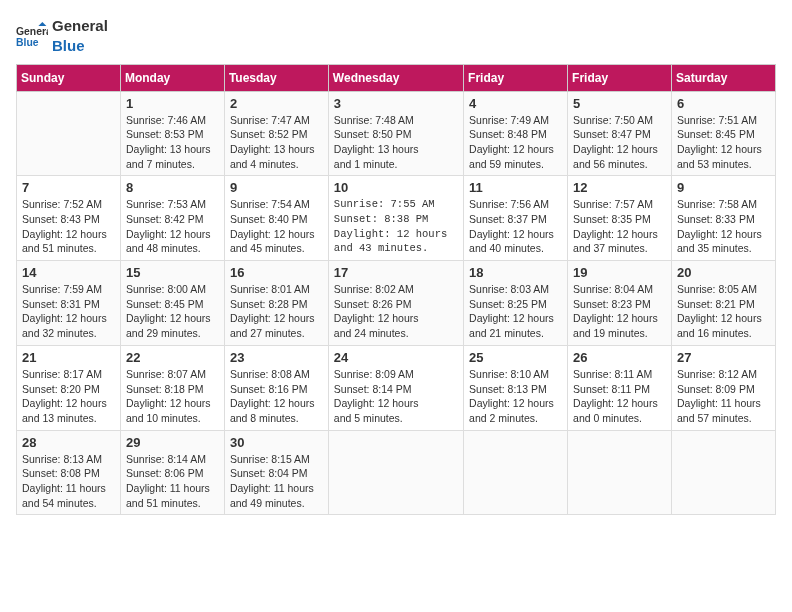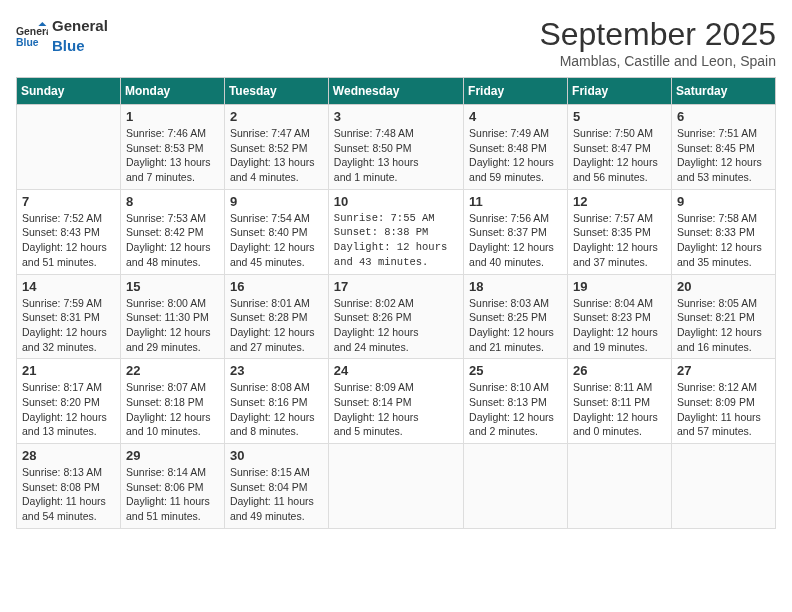--- a/index.html
+++ b/index.html
@@ -39,21 +39,21 @@
     .location {
       font-size: 14px;
       color: #555;
     }
     table {
       width: 100%;
       border-collapse: collapse;
       font-size: 11px;
     }
     thead tr {
-      background-color: #0f766e;
+      background-color: #be185d;
       color: #fff;
     }
     thead th {
       padding: 6px 4px;
       text-align: left;
       font-weight: bold;
       font-size: 12px;
       border: 1px solid #ccc;
     }
     tbody tr {
@@ -94,24 +94,20 @@
       <text x="0" y="30" font-size="13" font-weight="bold" fill="#1a6ab5" font-family="Arial">Blue</text>
       <polygon points="36,5 46,5 41,0" fill="#1a6ab5" transform="translate(-8, 0)"></polygon>
     </svg>
     <div>
       <div style="line-height:1.1">
         <span style="color:#333;font-size:15px;font-weight:bold;">General</span><br>
         <span style="color:#1a6ab5;font-size:15px;font-weight:bold;">Blue</span>
       </div>
     </div>
   </div>
-  <div class="title-block">
-    <div class="month-title">September 2025</div>
-    <div class="location">Mamblas, Castille and Leon, Spain</div>
-  </div>
 </div>
 
 <table>
   <thead>
     <tr>
     <th>Sunday</th>
         <th>Monday</th>
         <th>Tuesday</th>
         <th>Wednesday</th>
         <th>Friday</th>
@@ -220,21 +216,21 @@
         <td>
           <span class="day-number">14</span>
           <div class="day-info" style="white-space: pre-line;">Sunrise: 7:59 AM
 Sunset: 8:31 PM
 Daylight: 12 hours
 and 32 minutes.</div>
         </td>
         <td>
           <span class="day-number">15</span>
           <div class="day-info" style="white-space: pre-line;">Sunrise: 8:00 AM
-Sunset: 11:30 PM
+Sunset: 8:45 PM
 Daylight: 12 hours
 and 29 minutes.</div>
         </td>
         <td>
           <span class="day-number">16</span>
           <div class="day-info" style="white-space: pre-line;">Sunrise: 8:01 AM
 Sunset: 8:28 PM
 Daylight: 12 hours
 and 27 minutes.</div>
         </td>

